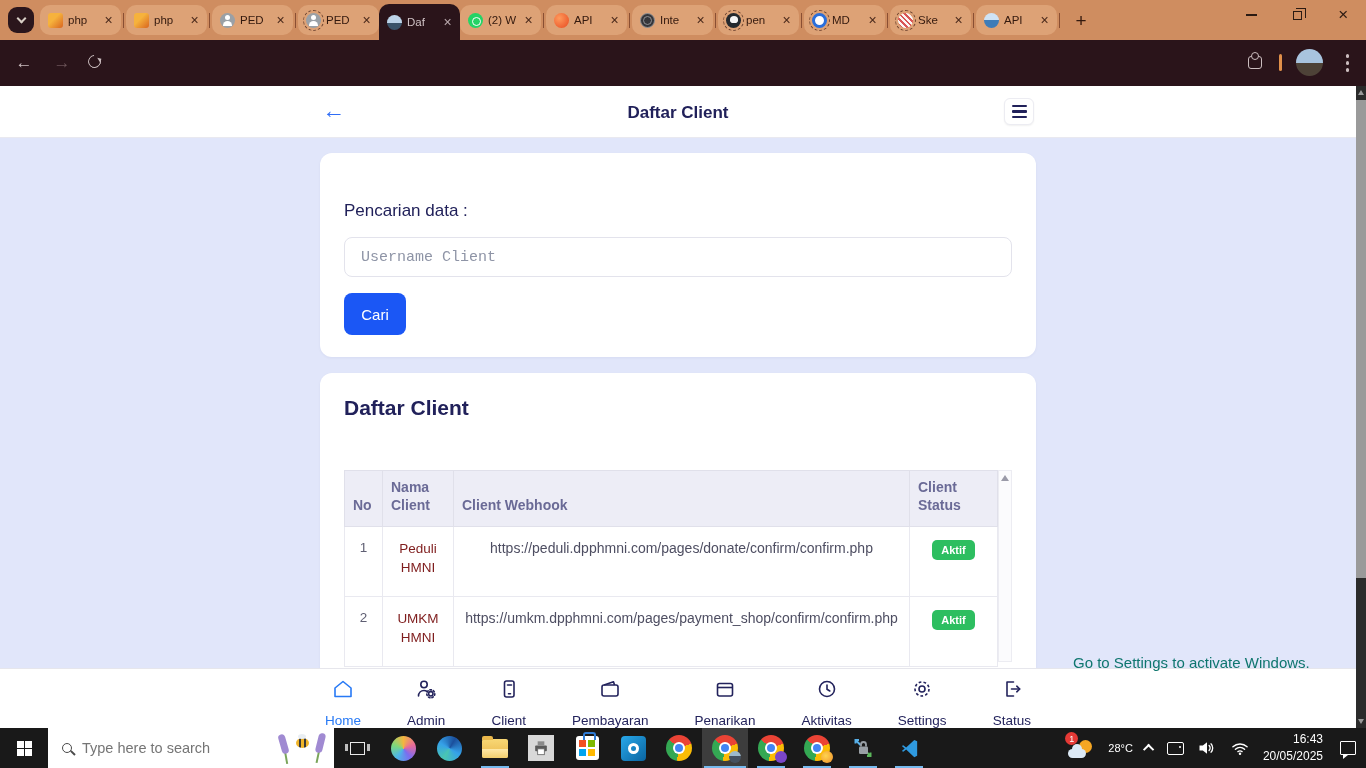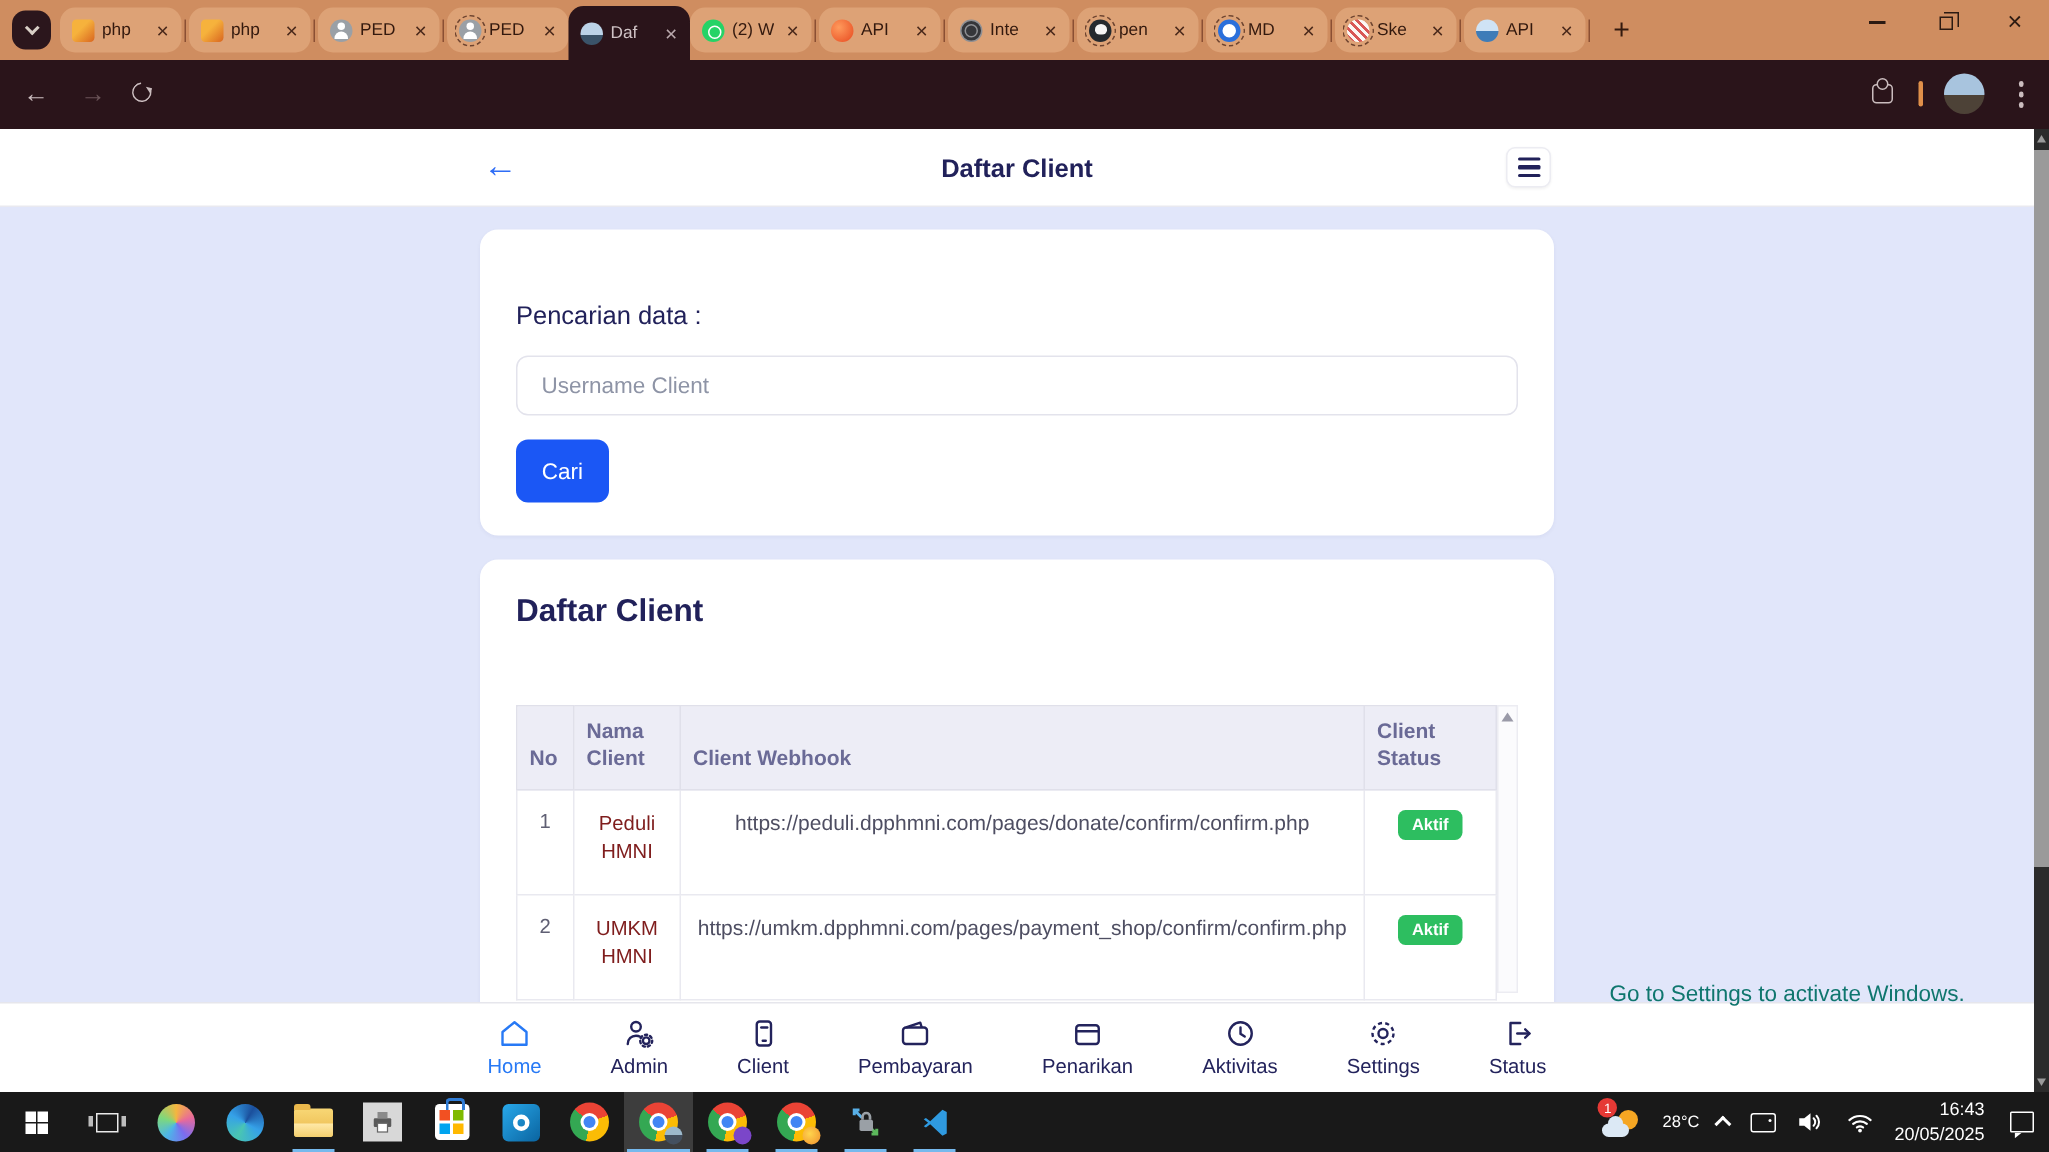--- a/index.html
+++ b/index.html
@@ -70,21 +70,21 @@
   .pheader{position:absolute;top:86px;left:0;width:1356px;height:52px;background:#fff;border-bottom:1px solid #e9e9f0;z-index:2}
   .back-arrow{position:absolute;left:322px;top:11px;color:#2f6df6;font-size:23px;font-weight:bold}
   .back-arrow::before{content:"←"}
   .ptitle{position:absolute;left:0;right:0;top:17px;text-align:center;font-size:17px;font-weight:bold;color:#21215a}
   .hamburger{position:absolute;left:1004px;top:12px;width:30px;height:27px;border:1px solid #ececf2;border-radius:6px;box-shadow:0 1px 2px rgba(0,0,0,.06);display:flex;flex-direction:column;justify-content:center;gap:3px;align-items:center;background:#fff}
   .hamburger i{display:block;width:15px;height:2.2px;background:#21215a;border-radius:1px}
 
   .card{position:absolute;left:320px;width:716px;background:#fff;border-radius:12px;box-shadow:0 1px 3px rgba(40,40,90,.05);z-index:1}
   .search-card{top:153px;height:204px}
   .search-label{position:absolute;left:24px;top:48px;font-size:17px;color:#21215a}
-  .search-input{position:absolute;left:24px;top:84px;width:668px;height:40px;border:1px solid #e3e3ec;border-radius:8px;padding:0 16px;font-size:15px;color:#333;font-family:Liberation Sans, sans-serif;outline:none;background:#fff}
+  .search-input{position:absolute;left:24px;top:84px;width:668px;height:40px;border:1px solid #e3e3ec;border-radius:8px;padding:0 16px;font-size:15px;color:#333;font-family:Liberation Mono, monospace;outline:none;background:#fff}
   .search-input::placeholder{color:#8e94a6}
   .cari-btn{position:absolute;left:24px;top:140px;width:62px;height:42px;background:#1b57f5;color:#fff;border:none;border-radius:8px;font-size:15px;font-family:"Liberation Sans",sans-serif;cursor:pointer}
 
   .table-card{top:373px;height:322px;overflow:hidden}
   .table-title{position:absolute;left:24px;top:23px;font-size:21px;font-weight:bold;color:#21215a}
   .tablewrap{position:absolute;left:24px;top:97px;width:653px}
   table.clients{border-collapse:collapse;width:653px;table-layout:fixed}
   .clients th{background:#ededf6;color:#6a6a96;font-size:14px;font-weight:bold;text-align:left;vertical-align:bottom;padding:8px 8px 12px 8px;border:1px solid #e0e0ea;line-height:1.25}
   .clients td{border:1px solid #e9e9f0;vertical-align:top;padding-top:13px;height:70px;font-size:13.5px}
   .col-no{width:38px}.col-name{width:71px}.col-web{width:456px}.col-status{width:88px}
@@ -92,21 +92,21 @@
   td.c-name{color:#7f1d1d;text-align:center;line-height:1.4}
   td.c-web{color:#4e4e62;text-align:center;font-size:14px}
   td.c-status{text-align:center}
   .badge{display:inline-block;background:#2dbe60;color:#fff;font-size:11px;font-weight:bold;padding:4px 9px;border-radius:5px}
   .tscroll{position:absolute;left:678px;top:97px;width:14px;height:192px;background:#fbfbfd;border:1px solid #ececf2}
   .tscroll-up{width:0;height:0;border-left:4px solid transparent;border-right:4px solid transparent;border-bottom:6px solid #9a9aa8;margin:4px auto 0}
 
   
   .bottomnav{position:absolute;left:0;top:668px;width:1356px;height:60px;background:#fff;border-top:1px solid #e6e6ec;z-index:6}
   .navrow{position:absolute;left:325px;top:8px;width:706px;display:flex;justify-content:space-between}
-  .navitem{display:flex;flex-direction:column;align-items:center;gap:2px;color:#23235c;font-size:13.5px;cursor:pointer}
+  .navitem{display:flex;flex-direction:column;align-items:center;gap:12px;color:#23235c;font-size:13.5px;cursor:pointer}
   .navitem.active{color:#2779f5}
   .navitem svg{display:block}
 
   
   .watermark{position:absolute;left:1073px;top:650px;z-index:7;pointer-events:none}
   .wm1{font-size:20px;color:#9a9aa6}
   .wm2{font-size:15px;color:#0f766e;margin-top:4px}
 
   
   .bscroll{position:absolute;right:0;top:86px;width:10px;height:642px;background:#2b2b2b;z-index:8}
@@ -407,20 +407,31 @@
 
 <div class="taskbar">
   <div class="start-btn">
       <div class="winlogo">
         <i></i>
         <i></i>
         <i></i>
         <i></i>
       </div>
     </div>
+  <div class="tsearch">
+    <i class="mag-ic"></i>
+    <input type="text" placeholder="Type here to search" style="">
+    <div class="bee-art">
+      <i class="stem stem1"></i>
+        <i class="stem stem2"></i>
+        <i class="lav lav1"></i>
+        <i class="lav lav2"></i>
+        <i class="bee"></i>
+    </div>
+  </div>
   <div class="tbi">
       <i class="tv-ic"></i>
     </div>
   <div class="tbi">
       <i class="copilot-ic"></i>
     </div>
   <div class="tbi">
       <i class="edge-ic"></i>
     </div>
   <div class="tbi">

